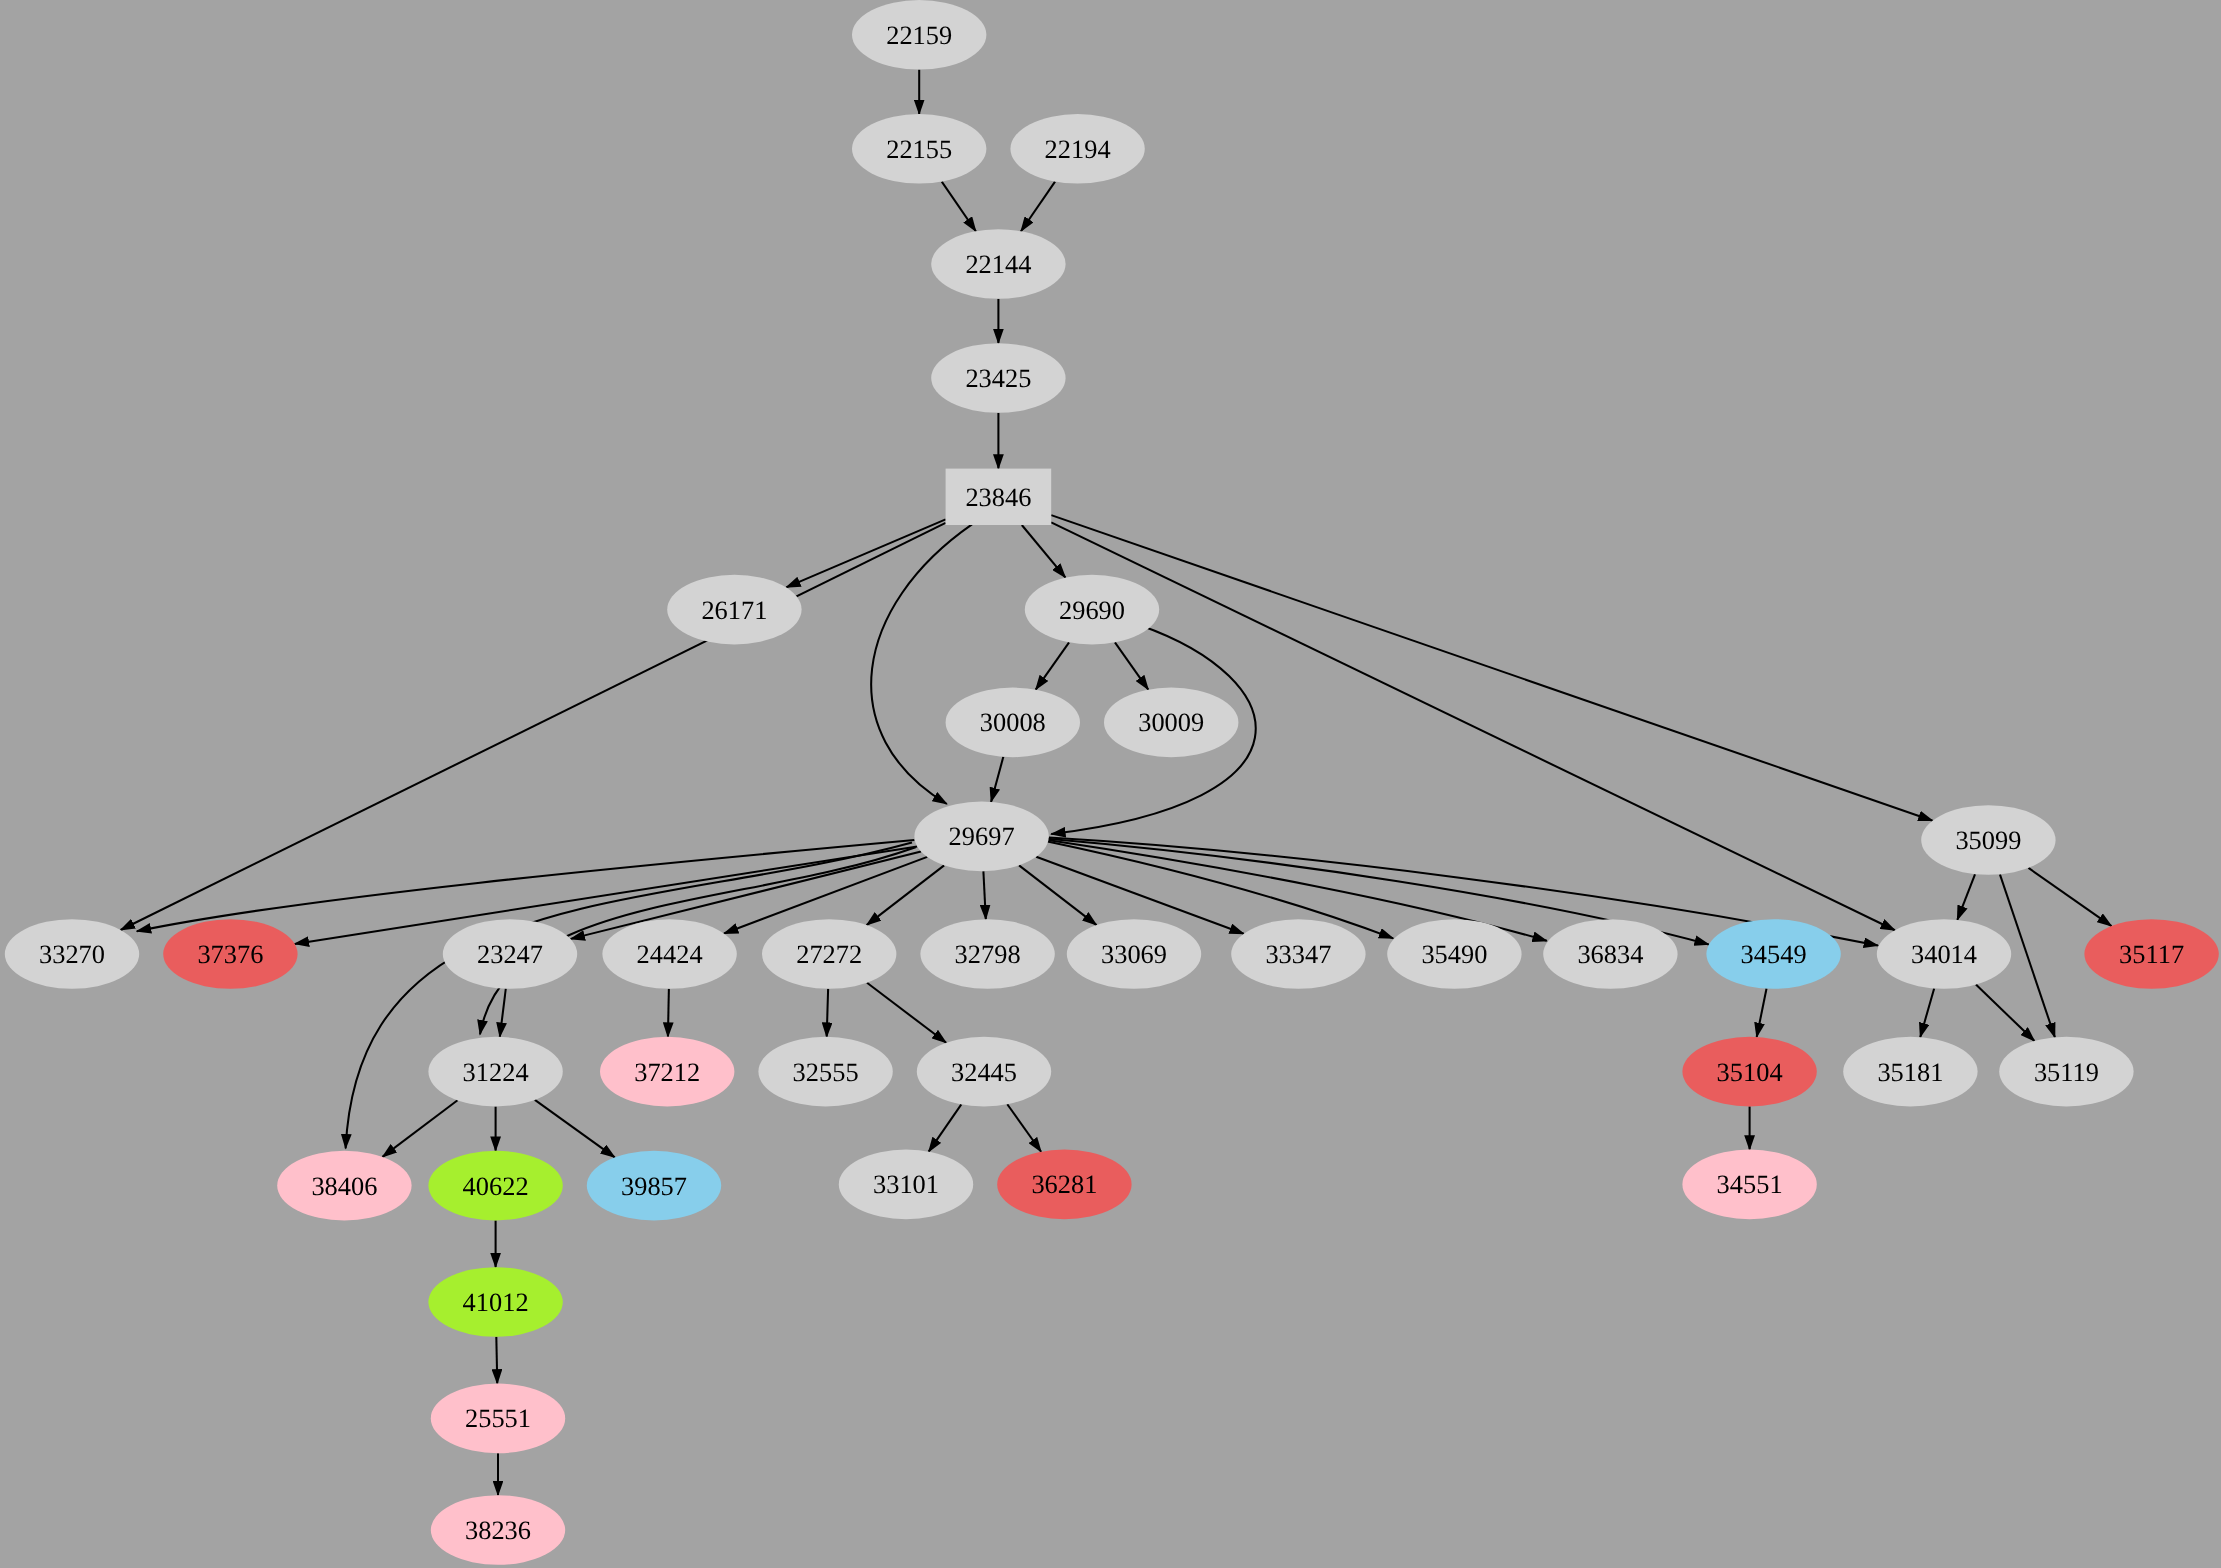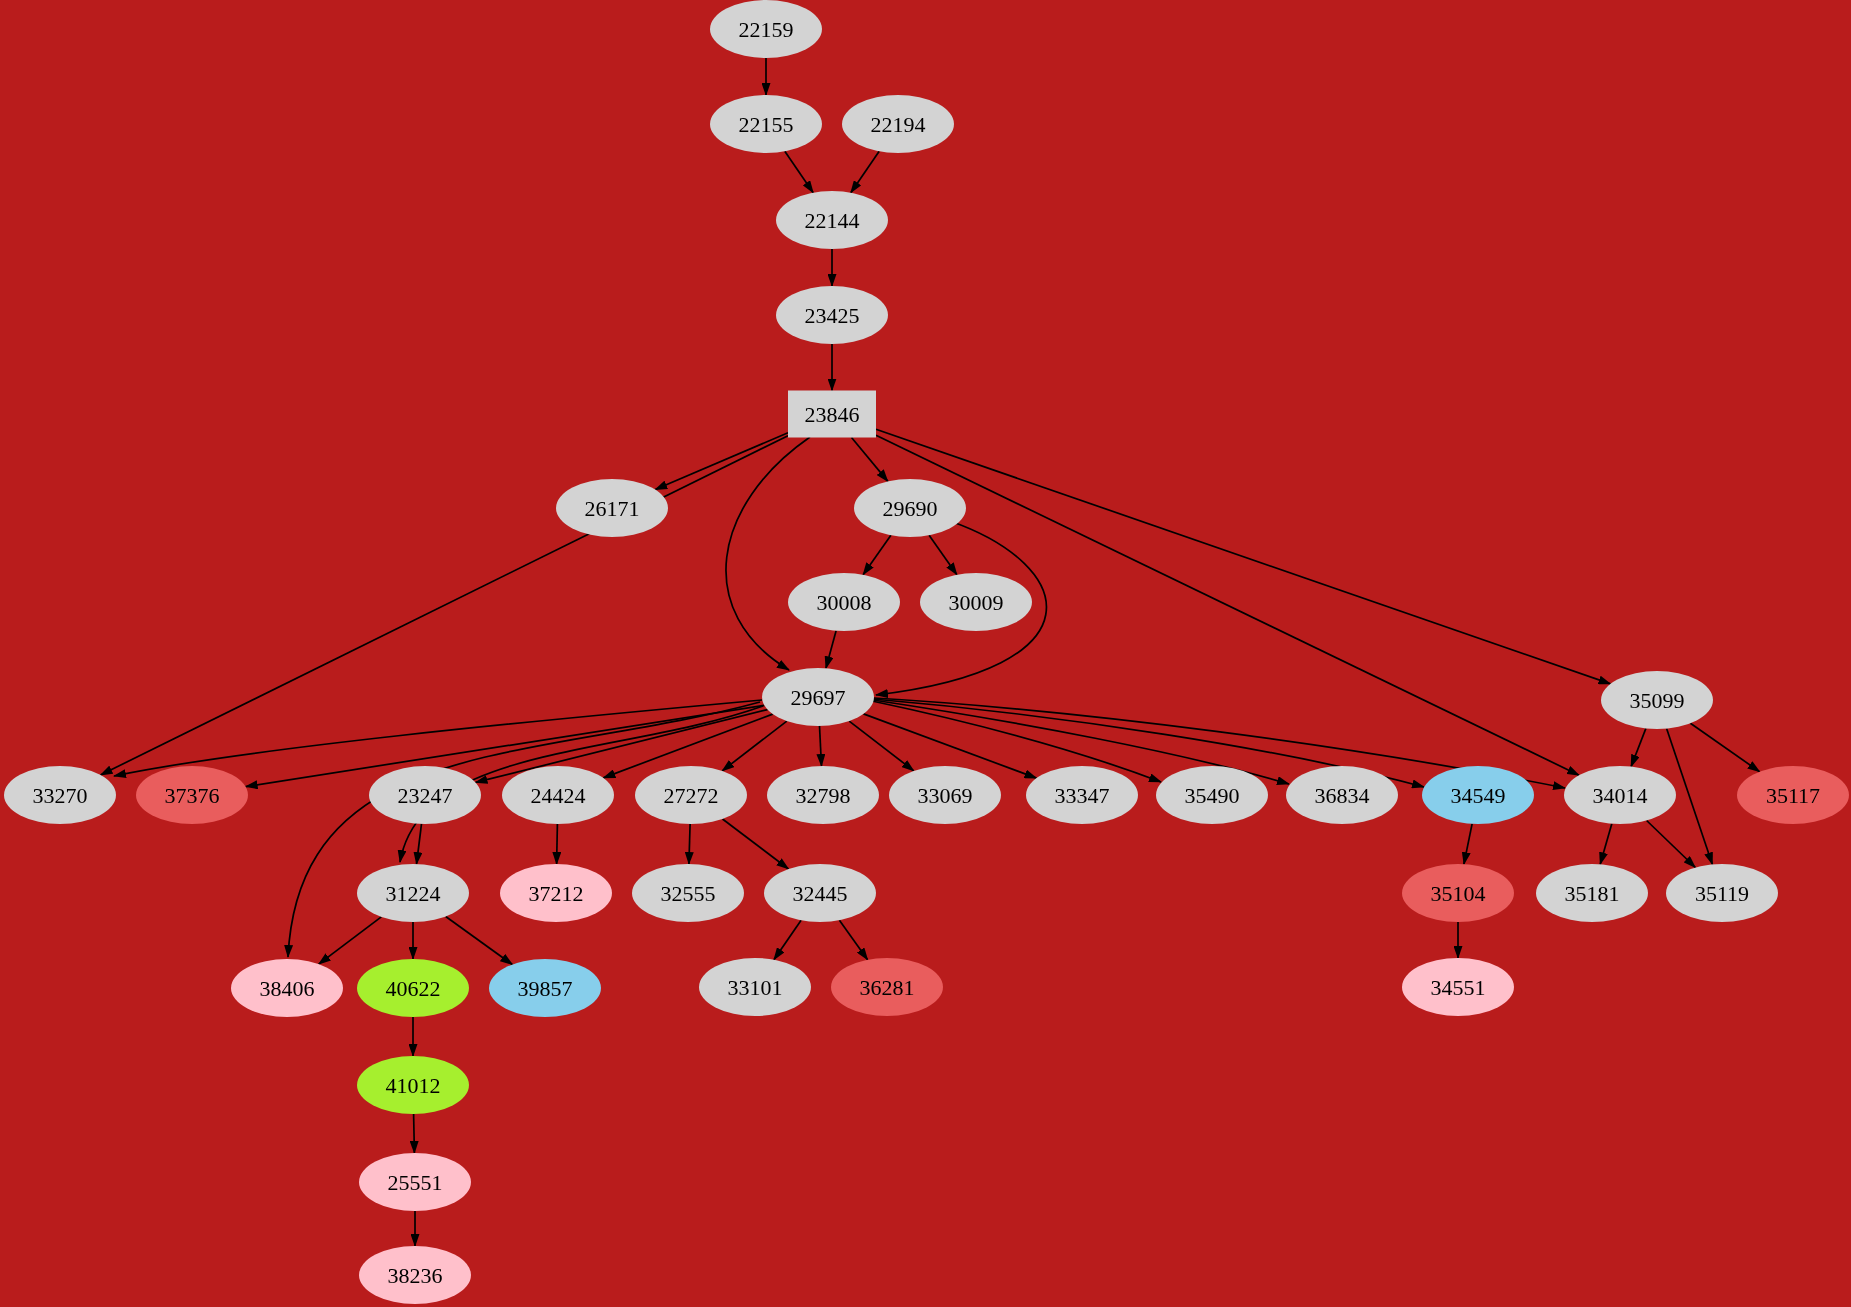--- a/index.html
+++ b/index.html
@@ -4,21 +4,21 @@
 <style>
   html, body {
     margin: 0;
     padding: 0;
     background: #ffffff;
   }
   .canvas {
     position: relative;
     width: 1851px;
     height: 1307px;
-    background: #b91c1c;
+    background: #a3a3a3;
     overflow: hidden;
   }
   svg {
     display: block;
     font-family: "Liberation Serif", "DejaVu Serif", serif;
   }
   .edge {
     fill: none;
     stroke: #000000;
     stroke-width: 1.7;

